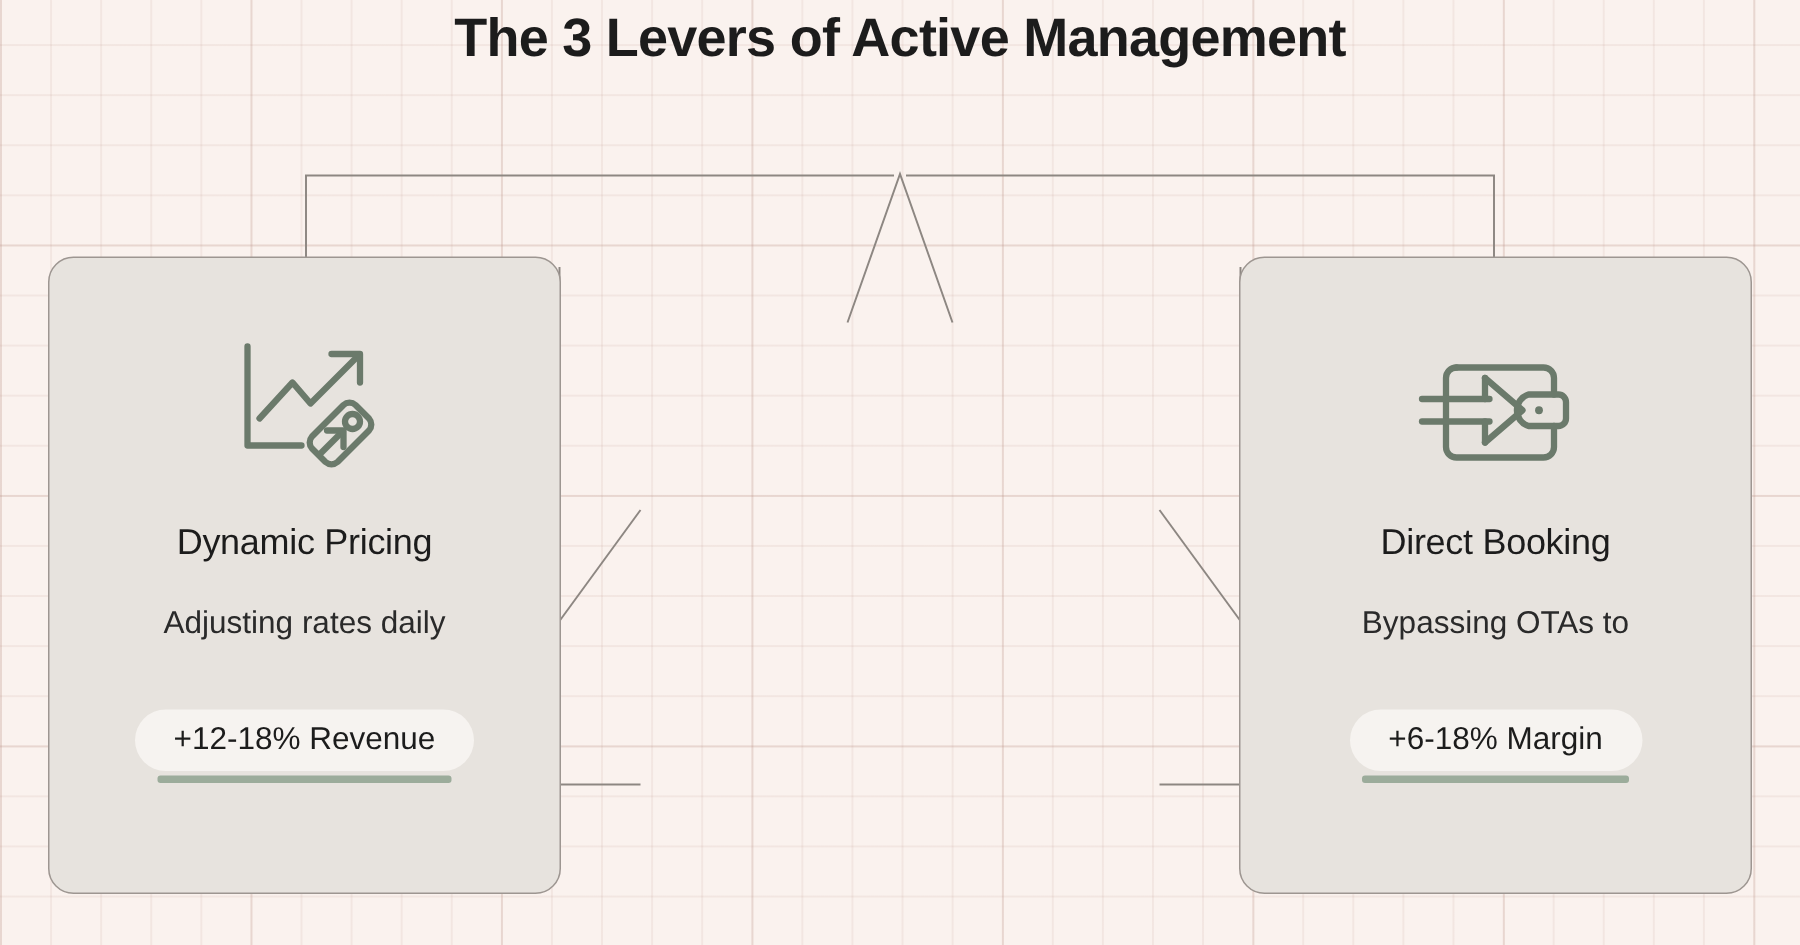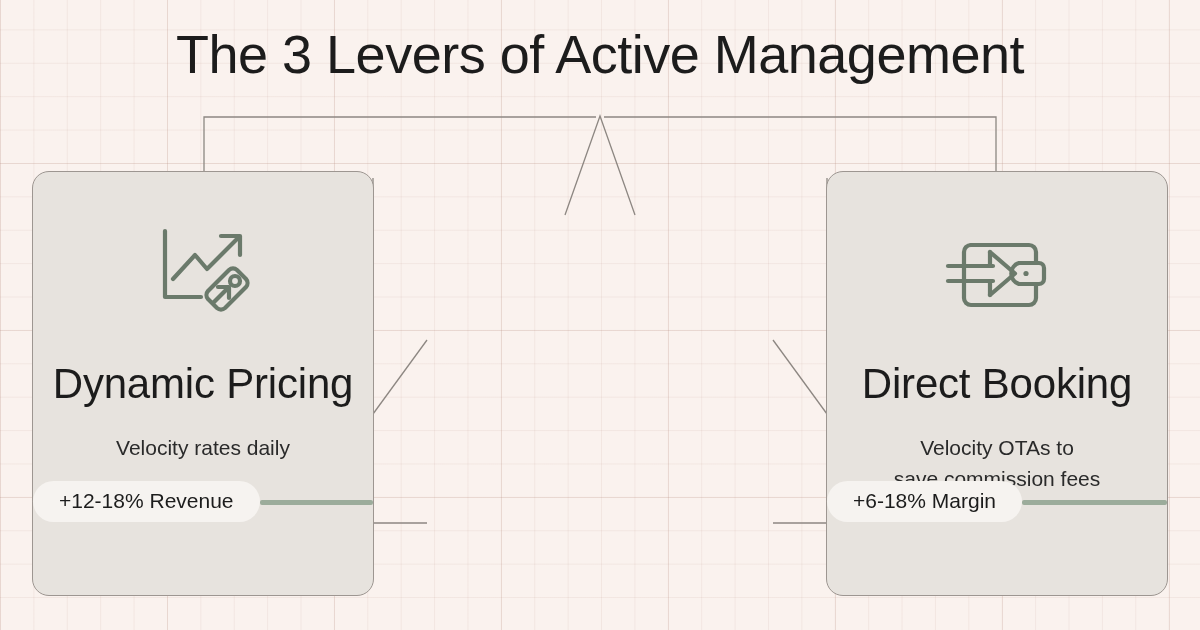--- a/index.html
+++ b/index.html
@@ -38,24 +38,24 @@
 
   
   .connectors {
     position:absolute; inset:0;
     pointer-events:none;
   }
 
   
   .page-title {
     position:absolute;
-    top:23px; left:0; width:1200px;
+    top:4px; left:0; width:1200px;
     text-align:center;
-    font-size:54px;
-    font-weight:400;
+    font-size:36px;
+    font-weight:700;
     letter-spacing:-0.5px;
     color:#1c1c1c;
     white-space:nowrap;
   }
 
   
   .cards {
     position:absolute;
     top:171px; left:32px;
     width:1136px; height:425px;
@@ -75,22 +75,22 @@
   }
 
   .card-icon {
     margin-top:45px;
     width:112px; height:112px;
     display:flex; align-items:center; justify-content:center;
   }
   .card-icon svg { display:block; }
 
   .card-title {
-    margin-top:32px;
-    font-size:42px;
+    margin-top:20px;
+    font-size:24px;
     font-weight:400;
     color:#1c1c1c;
     letter-spacing:-0.2px;
     text-align:center;
     line-height:1.1;
   }
 
   .card-desc {
     margin-top:26px;
     font-size:21px;
@@ -98,21 +98,21 @@
     color:#2a2a2a;
     text-align:center;
     line-height:1.45;
     padding:0 18px;
   }
 
   .badge-wrap {
     position:absolute;
     bottom:73px;
     left:0; width:100%;
-    display:flex; flex-direction:row; align-items:center;
+    display:flex; flex-direction:column; align-items:center;
   }
 
   .badge {
     background:#f6f3f0;
     border-radius:999px;
     padding:7px 26px 8px;
     font-size:21px;
     color:#1c1c1c;
     white-space:nowrap;
     line-height:1.25;
@@ -168,21 +168,21 @@
           <path d="M57 70 L78 49 A6 6 0 0 1 86 49 L95 58 A6 6 0 0 1 95 66 L74 87 A6 6 0 0 1 66 87 L57 78 A6 6 0 0 1 57 70 Z"></path>
 
           <circle cx="84" cy="60" r="5"></circle>
 
           <path d="M63 81 L77 67"></path>
           <path d="M67 66 L78 66 L78 77"></path>
         </svg>
       </div>
       <div class="card-title">Dynamic Pricing</div>
       <div class="card-desc">
-        <span>Velocity rates daily</span><br>
+        <span>Adjusting rates daily</span><br>
       </div>
       <div class="badge-wrap">
         <div class="badge">+12-18% Revenue</div>
         <div class="badge-underline w1"></div>
       </div>
     </div>
 
 
     <div class="card">
       <div class="card-icon">
@@ -198,22 +198,21 @@
           <path d="M3 45 L48 45"></path>
           <path d="M3 60 L48 60"></path>
 
           <path d="M45 31 L45 45"></path>
           <path d="M45 60 L45 74"></path>
           <path d="M45 31 L70 52.5 L45 74"></path>
         </svg>
       </div>
       <div class="card-title">Direct Booking</div>
       <div class="card-desc">
-        <span>Velocity OTAs to</span><br>
-        <span>save commission fees</span>
+        <span>Bypassing OTAs to</span><br>
       </div>
       <div class="badge-wrap">
         <div class="badge">+6-18% Margin</div>
         <div class="badge-underline w3"></div>
       </div>
     </div>
 
   </div>
 </div>
 

